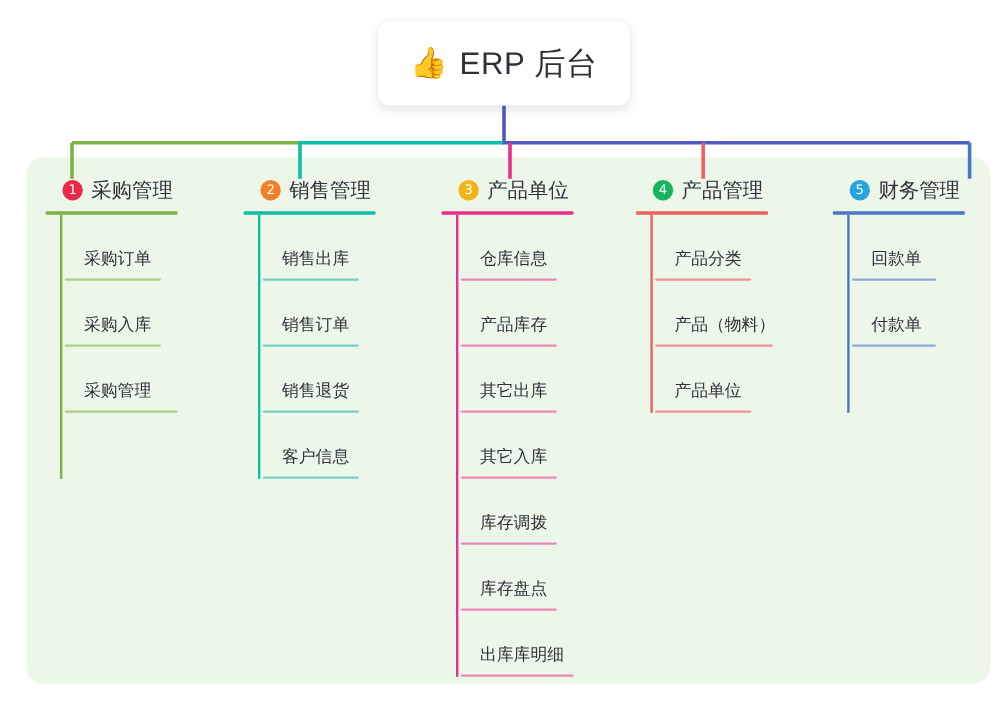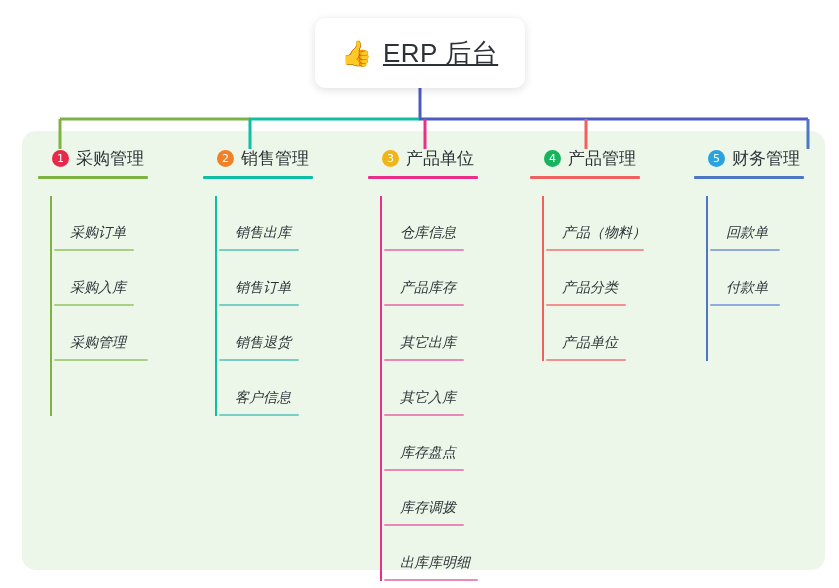--- a/index.html
+++ b/index.html
@@ -50,21 +50,20 @@
   }
   .root-emoji {
     font-size: 25px;
     line-height: 1;
   }
   .root-title {
     font-size: 26px;
     color: #2e3238;
     letter-spacing: 0.5px;
     white-space: nowrap;
-    text-decoration: underline;
   }
 
   
   #connectors {
     position: absolute;
     left: 0; top: 0;
     width: 839px;
     height: 588px;
     pointer-events: none;
   }
@@ -100,22 +99,21 @@
   .head-rule {
     height: 3px;
     margin-top: 5px;
     border-radius: 1px;
   }
 
   
   .items {
     position: relative;
     padding-left: 14px;
-    margin-top: 17px;
-    font-style: italic;
+    margin-top: 0px;
   }
   .spine {
     position: absolute;
     left: 12px;
     top: 0;
     width: 2px;
   }
   .item {
     position: relative;
     height: 55px;
@@ -228,50 +226,50 @@
           </div>
           <div class="item">
             <span class="item-label">其它出库</span>
             <div class="item-rule" style="width: 80px; background: rgb(232, 138, 185);"></div>
           </div>
           <div class="item">
             <span class="item-label">其它入库</span>
             <div class="item-rule" style="width: 80px; background: rgb(232, 138, 185);"></div>
           </div>
           <div class="item">
+            <span class="item-label">库存调拨</span>
+            <div class="item-rule" style="width: 80px; background: rgb(232, 138, 185);"></div>
+          </div>
+          <div class="item">
             <span class="item-label">库存盘点</span>
-            <div class="item-rule" style="width: 80px; background: rgb(232, 138, 185);"></div>
-          </div>
-          <div class="item">
-            <span class="item-label">库存调拨</span>
             <div class="item-rule" style="width: 80px; background: rgb(232, 138, 185);"></div>
           </div>
           <div class="item">
             <span class="item-label">出库库明细</span>
             <div class="item-rule" style="width: 94px; background: rgb(232, 138, 185);"></div>
           </div>
         </div>
       </div>
       <div class="column" style="left: 530px;">
         <div class="col-head">
           <span class="badge" style="background: rgb(23, 180, 94);">4</span>
           <span class="col-title">产品管理</span>
         </div>
         <div class="head-rule" style="width: 110px; background: rgb(240, 96, 95);"></div>
         <div class="items">
           <div class="spine" style="background: rgb(240, 96, 95); height: 165px;"></div>
           <div class="item">
+            <span class="item-label">产品分类</span>
+            <div class="item-rule" style="width: 80px; background: rgb(242, 145, 143);"></div>
+          </div>
+          <div class="item">
             <span class="item-label">产品（物料）</span>
             <div class="item-rule" style="width: 98px; background: rgb(242, 145, 143);"></div>
           </div>
           <div class="item">
-            <span class="item-label">产品分类</span>
-            <div class="item-rule" style="width: 80px; background: rgb(242, 145, 143);"></div>
-          </div>
-          <div class="item">
             <span class="item-label">产品单位</span>
             <div class="item-rule" style="width: 80px; background: rgb(242, 145, 143);"></div>
           </div>
         </div>
       </div>
       <div class="column" style="left: 694px;">
         <div class="col-head">
           <span class="badge" style="background: rgb(41, 163, 224);">5</span>
           <span class="col-title">财务管理</span>
         </div>

